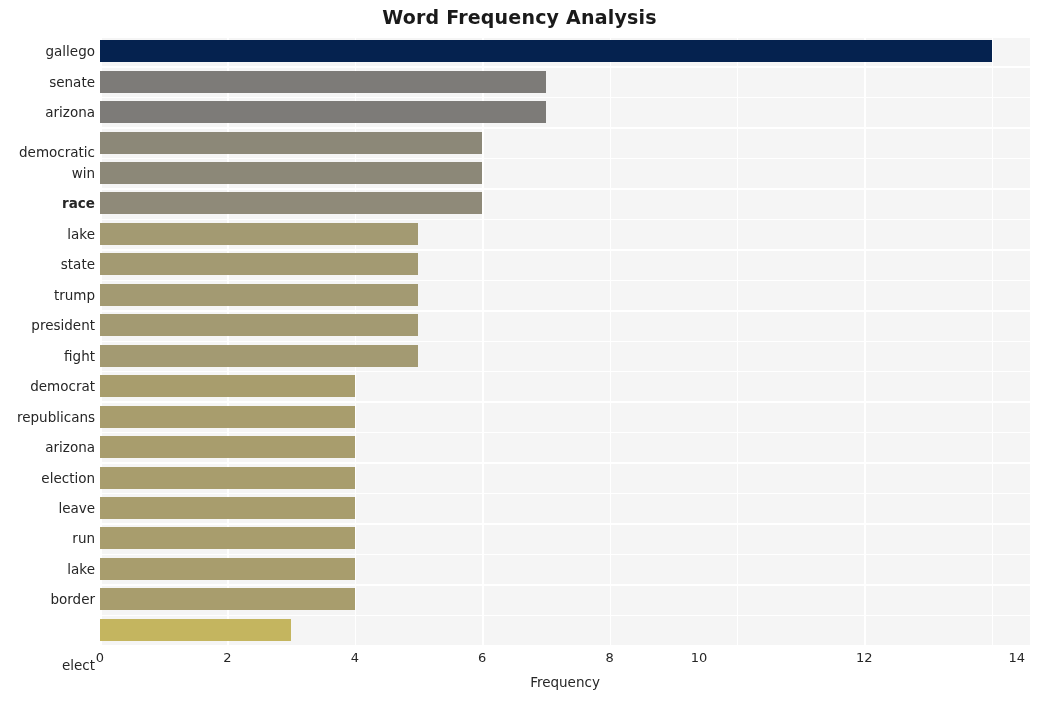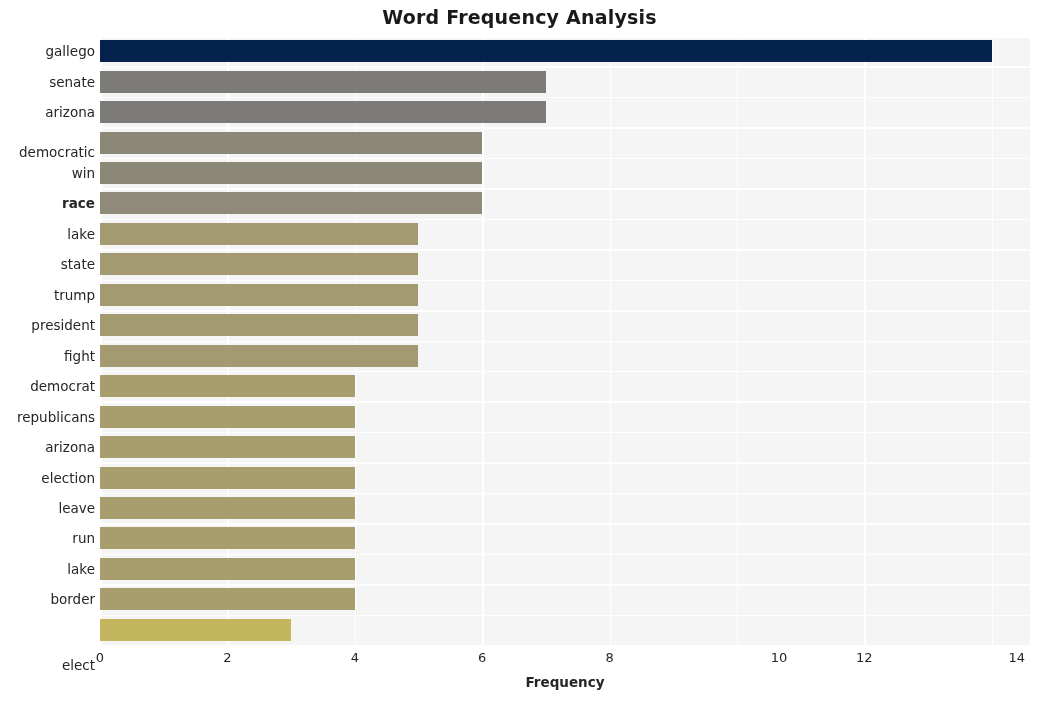--- a/index.html
+++ b/index.html
@@ -95,21 +95,20 @@
     white-space: nowrap;
   }
   #xaxis-title {
     position: absolute;
     left: 100px;
     top: 674px;
     width: 930px;
     text-align: center;
     font-size: 13.5px;
     color: #262626;
-    font-weight: bold;
   }
 </style>
 </head>
 <body>
 
 <div id="figure">
 
   <div id="chart-title">Word Frequency Analysis</div>
 
   <div id="plot-area">
@@ -185,20 +184,20 @@
       <div class="ylabel" style="top: 554.325px;">border</div>
       <div class="ylabel" style="top: 584.775px; margin-top: 35px;">elect</div>
     </div>
 
   <div id="xlabels">
       <div class="xtick" style="left: 100px;">0</div>
       <div class="xtick" style="left: 227.397px;">2</div>
       <div class="xtick" style="left: 354.795px;">4</div>
       <div class="xtick" style="left: 482.192px;">6</div>
       <div class="xtick" style="left: 609.589px;">8</div>
-      <div class="xtick" style="left: 779px; text-align: center;">10</div>
+      <div class="xtick" style="left: 699px; text-align: center;">10</div>
       <div class="xtick" style="left: 864.384px;">12</div>
       <div class="xtick" style="left: 991.781px; margin-left: 25px;">14</div>
     </div>
 
   <div id="xaxis-title">Frequency</div>
 
 </div>
 
 </body></html>

